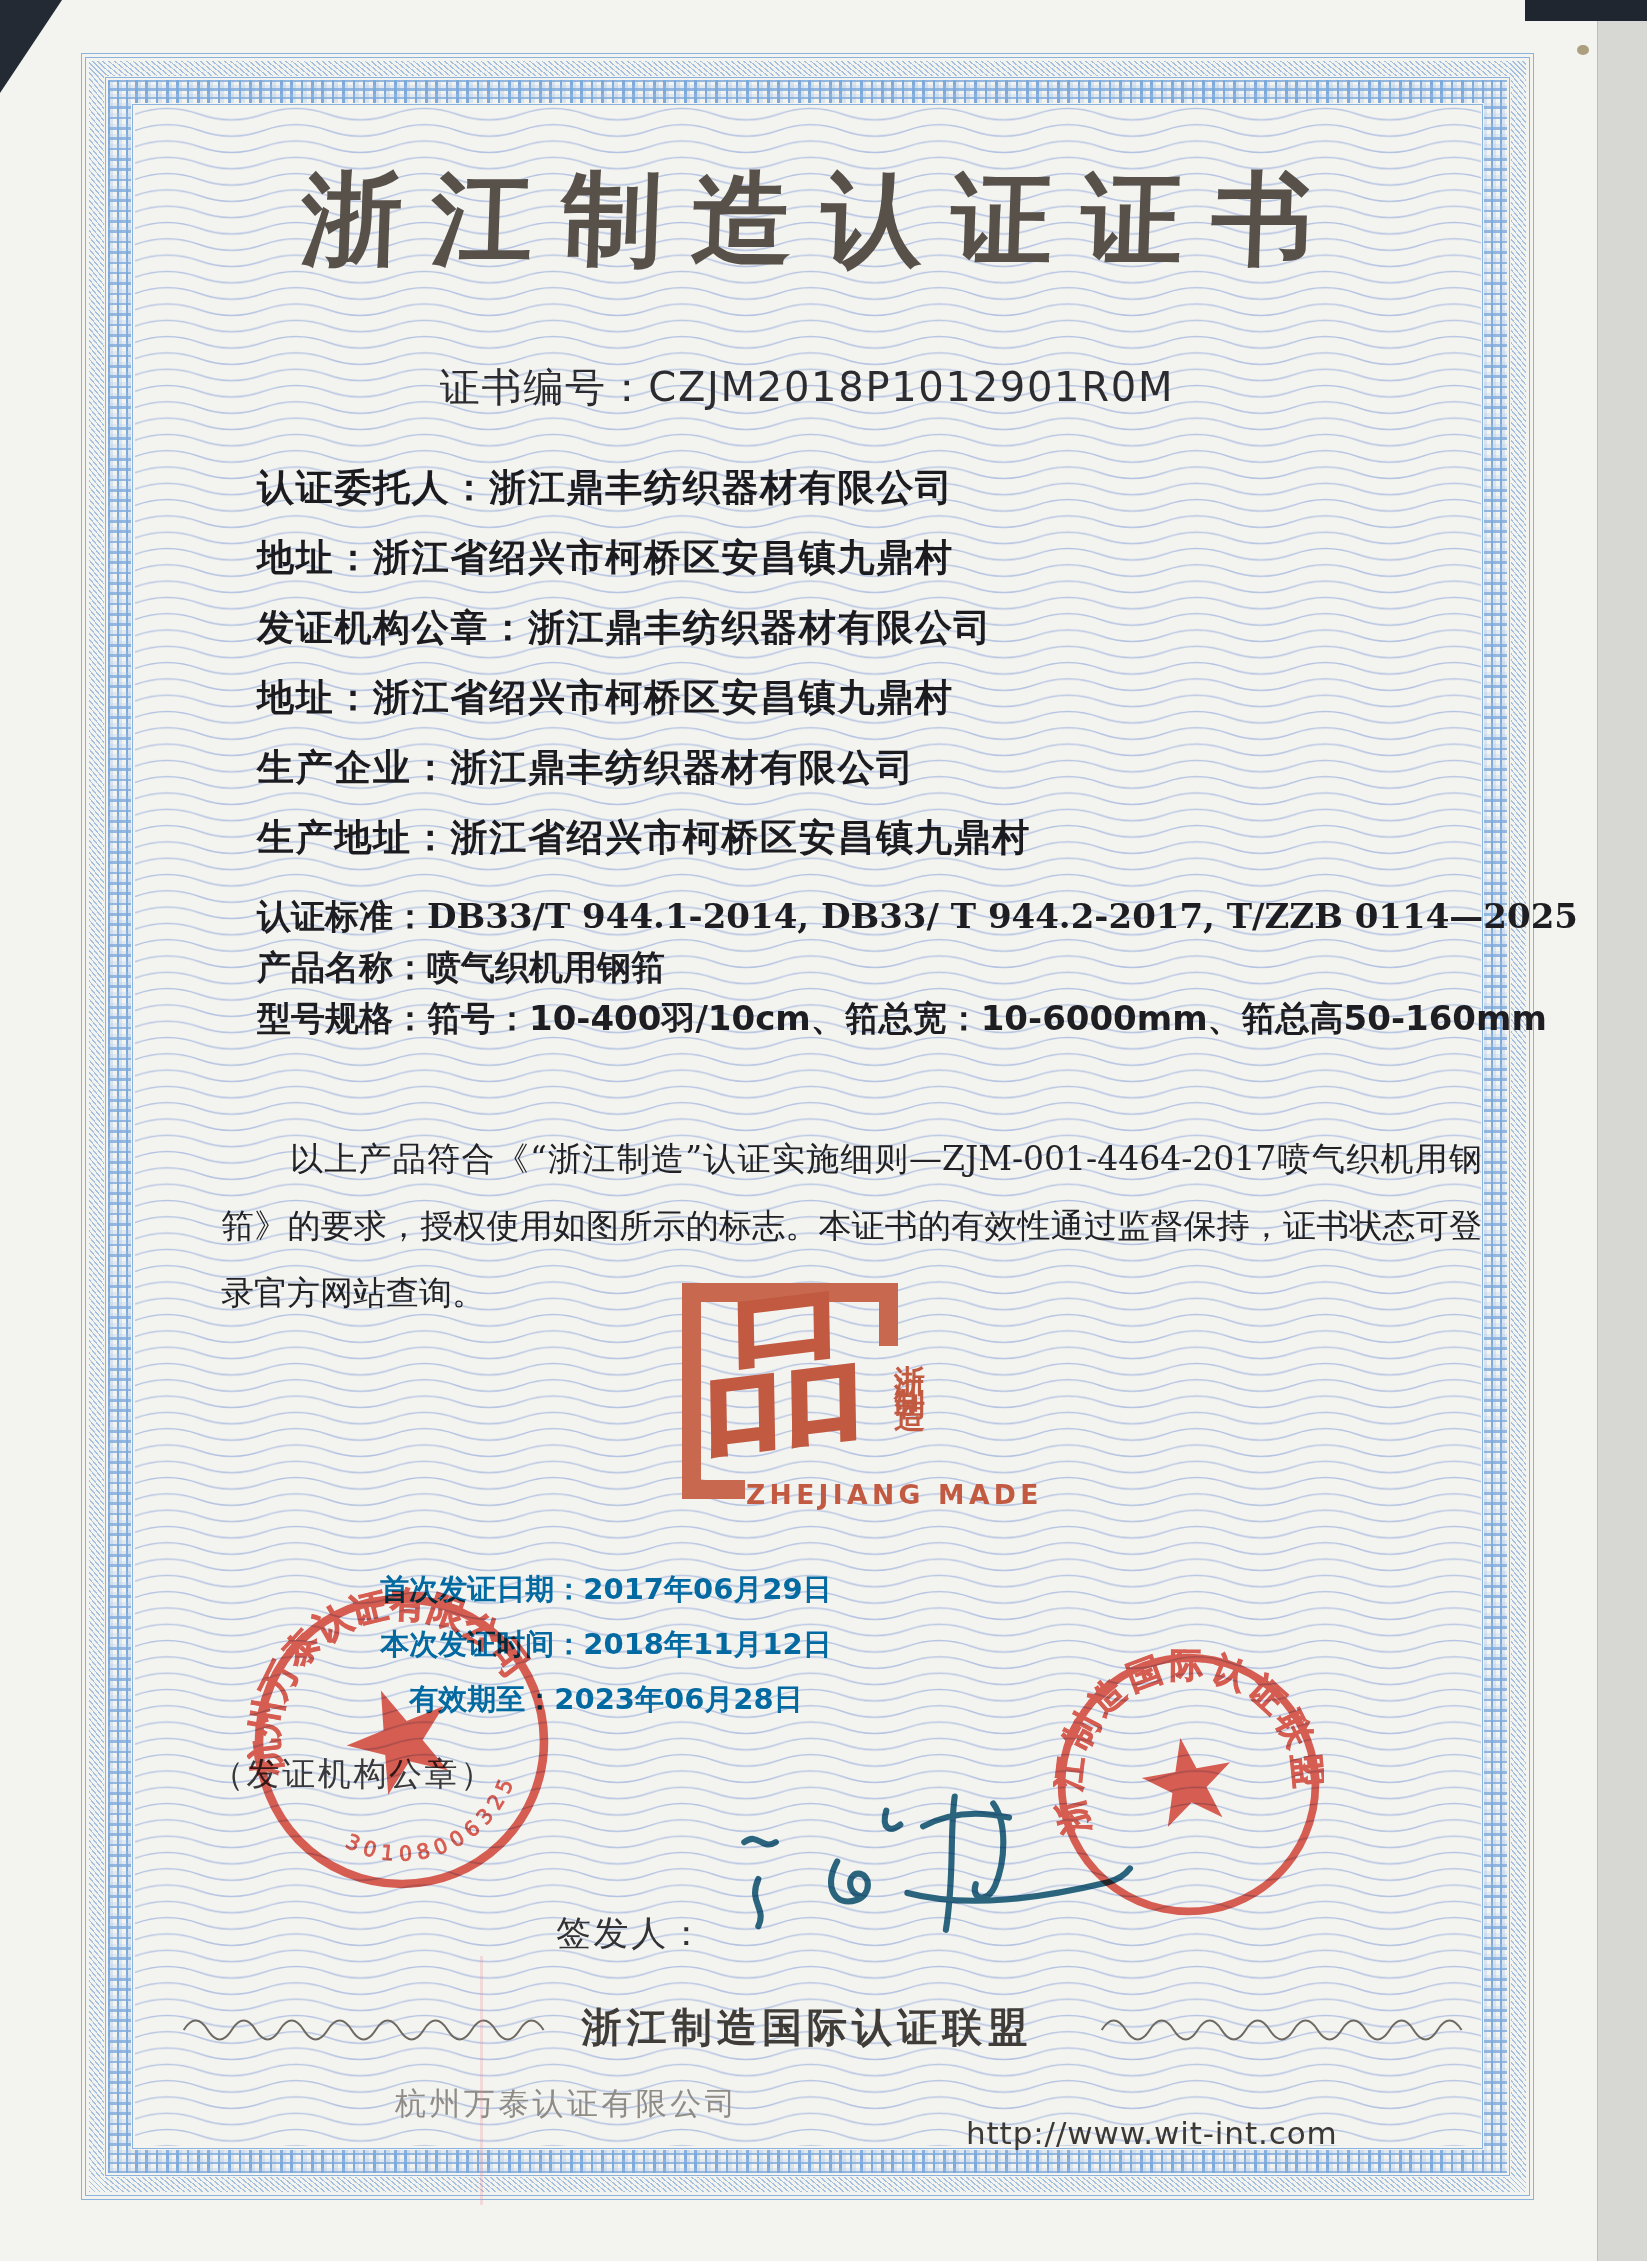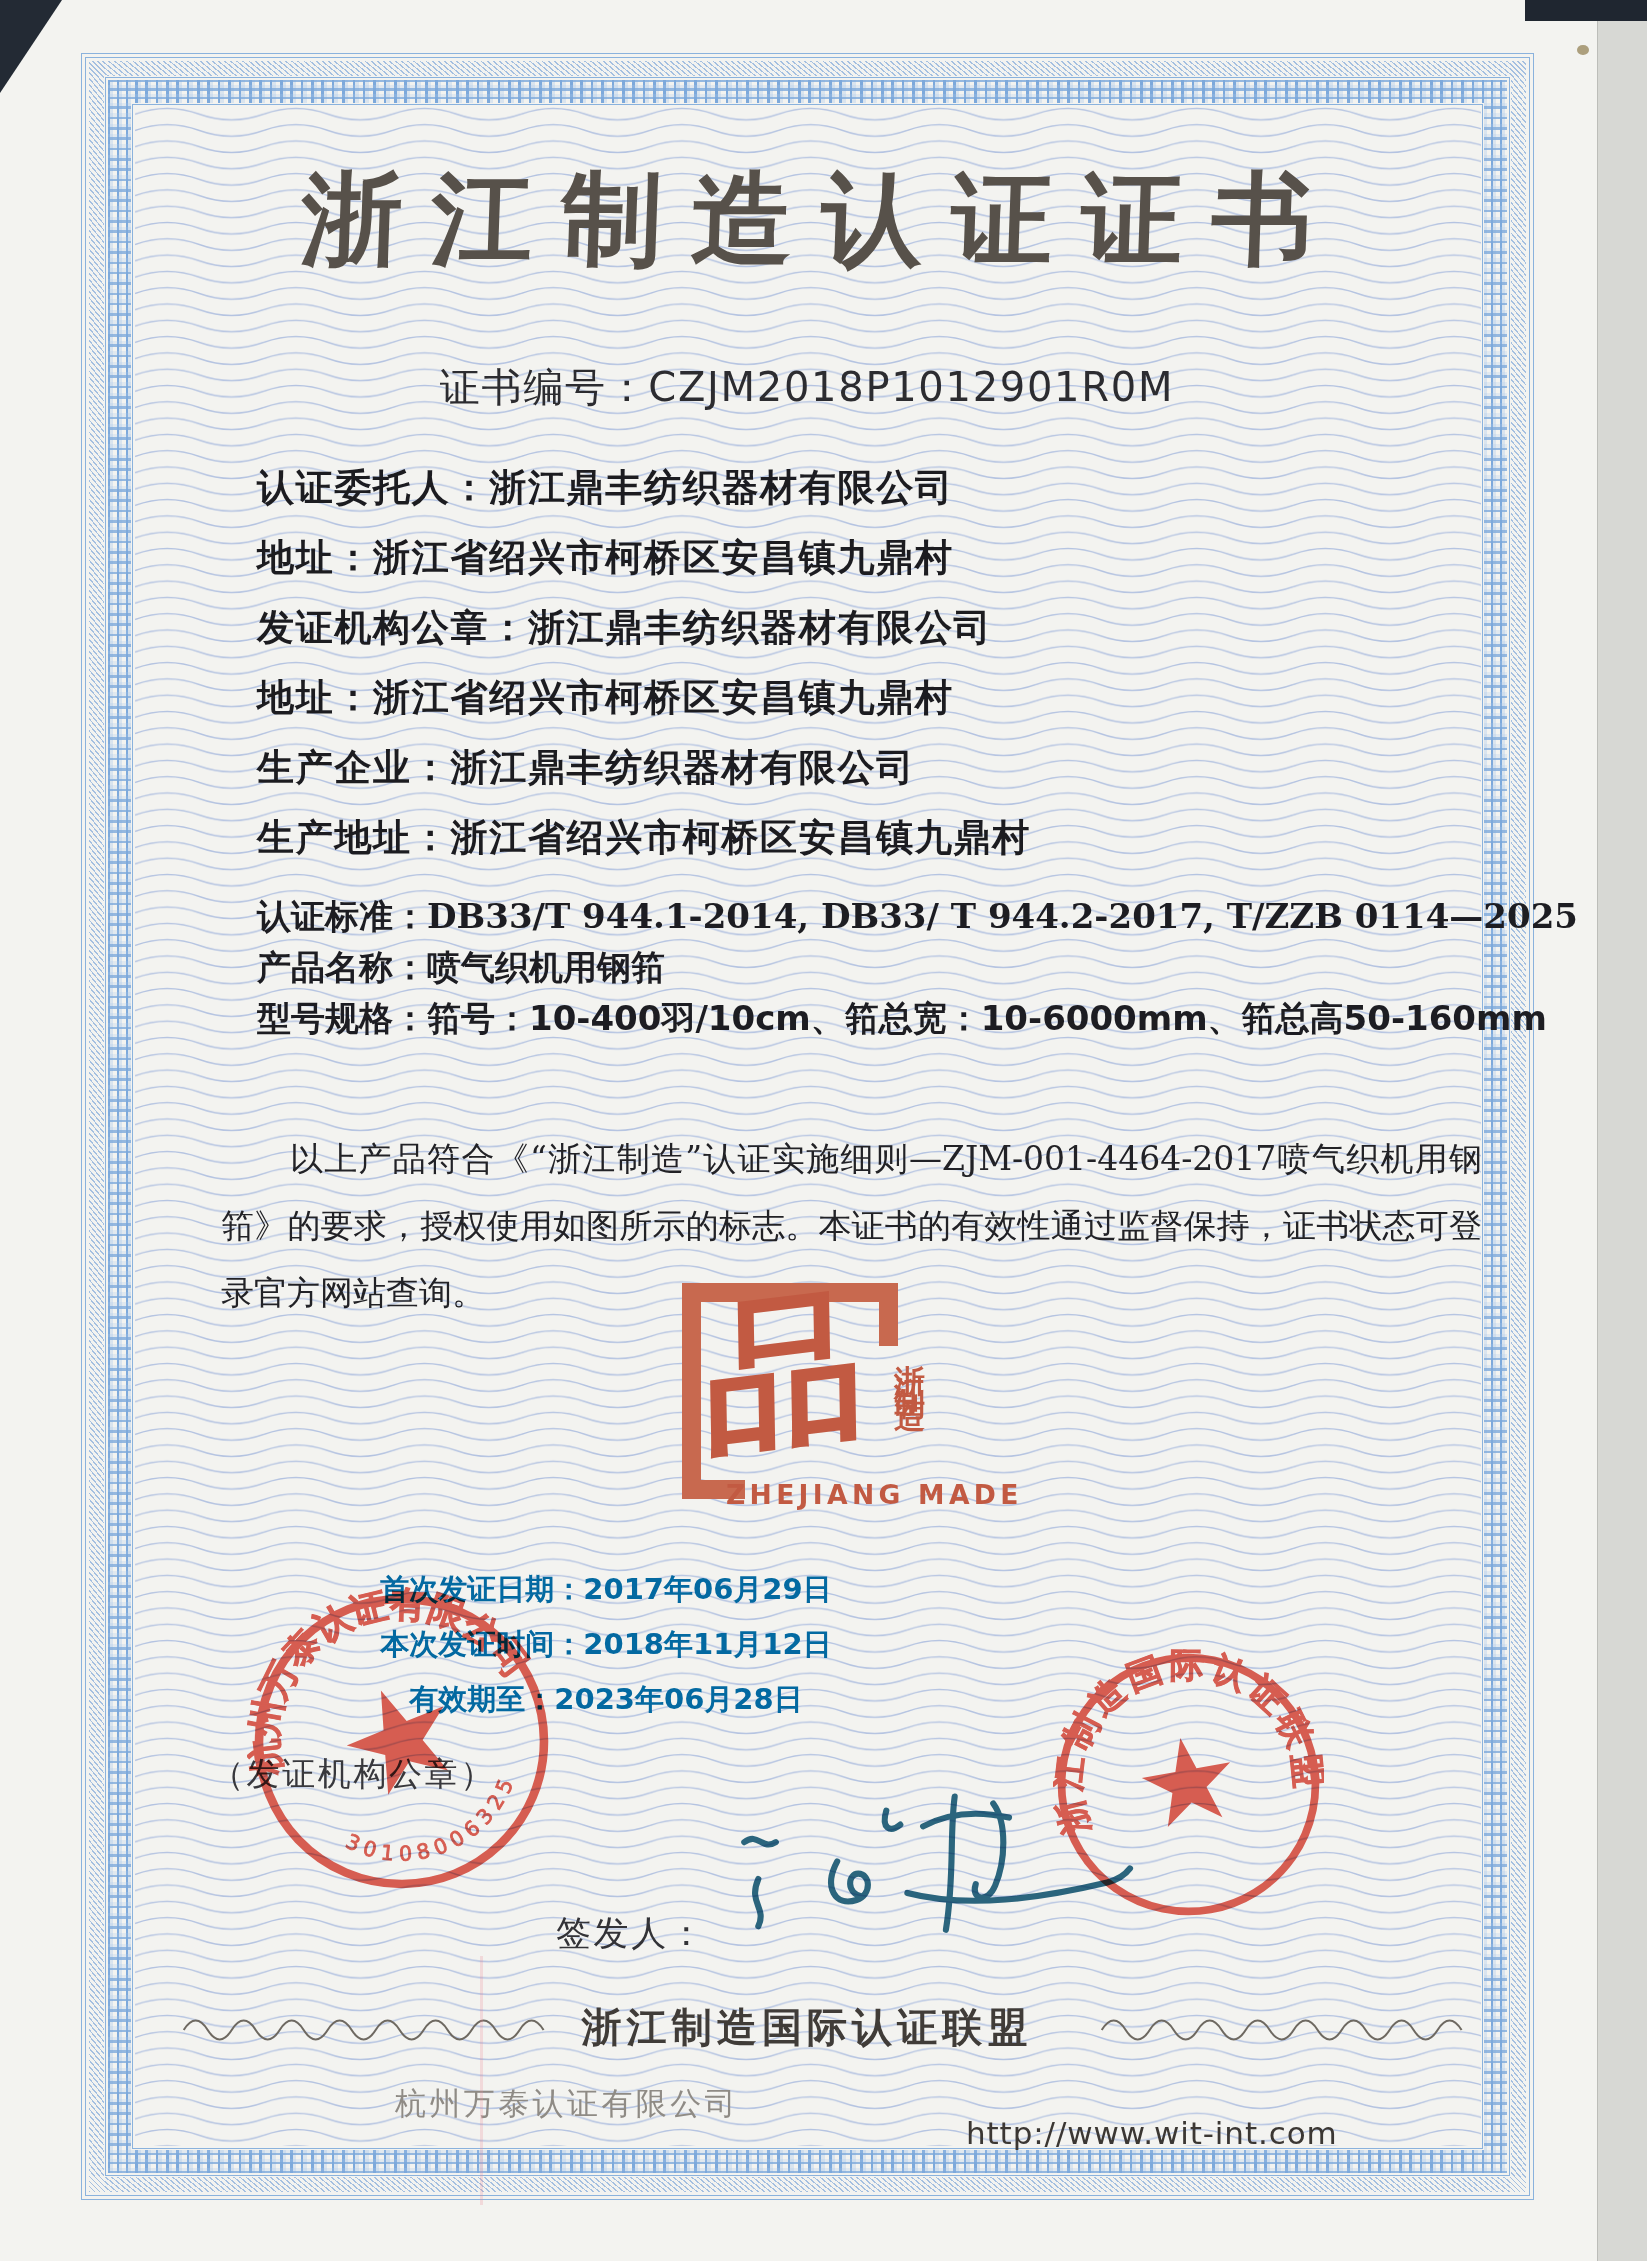--- a/index.html
+++ b/index.html
@@ -47,21 +47,21 @@
   .logo .bar{position:absolute;background:#c8694f;}
   .logo .bt{left:0;top:0;width:216px;height:19px;}
   .logo .bl{left:0;top:0;width:19px;height:216px;}
   .logo .br{right:13.7px;top:0;width:19px;height:63px;}
   .logo .bb{left:0;top:197px;width:63px;height:19px;}
   .logo .glyph{position:absolute;left:22px;top:6.9px;font-size:161px;line-height:161px;color:#c25a42;
                font-family:"DejaVu Serif","Liberation Serif",serif;font-weight:700;
                transform:rotate(-7deg) skewX(-6deg);}
   .logo .side{position:absolute;right:-19px;top:57px;writing-mode:vertical-rl;
               font-size:31px;font-weight:700;color:#c25a42;letter-spacing:12px;}
-  .logo .cap{position:absolute;left:44px;top:196px;font-size:26.6px;font-weight:700;
+  .logo .cap{position:absolute;left:64px;top:196px;font-size:26.6px;font-weight:700;
              color:#c25a42;letter-spacing:4.3px;white-space:nowrap;}
 
   
   .datelist{position:absolute;left:220px;top:1570px;width:772px;}
   .daterow{height:55px;font-size:29px;font-weight:700;color:#0369a1;white-space:nowrap;text-align:center;}
   .sealnote{position:absolute;left:211px;top:1752px;font-size:33px;color:#38383c;letter-spacing:2.6px;}
   .issuer{position:absolute;left:556px;top:1868px;font-size:35px;color:#333337;letter-spacing:2.6px;margin-top:42px;}
   .sig{position:absolute;left:725px;top:1777px;width:412px;height:189px;mix-blend-mode:multiply;}
 
   

